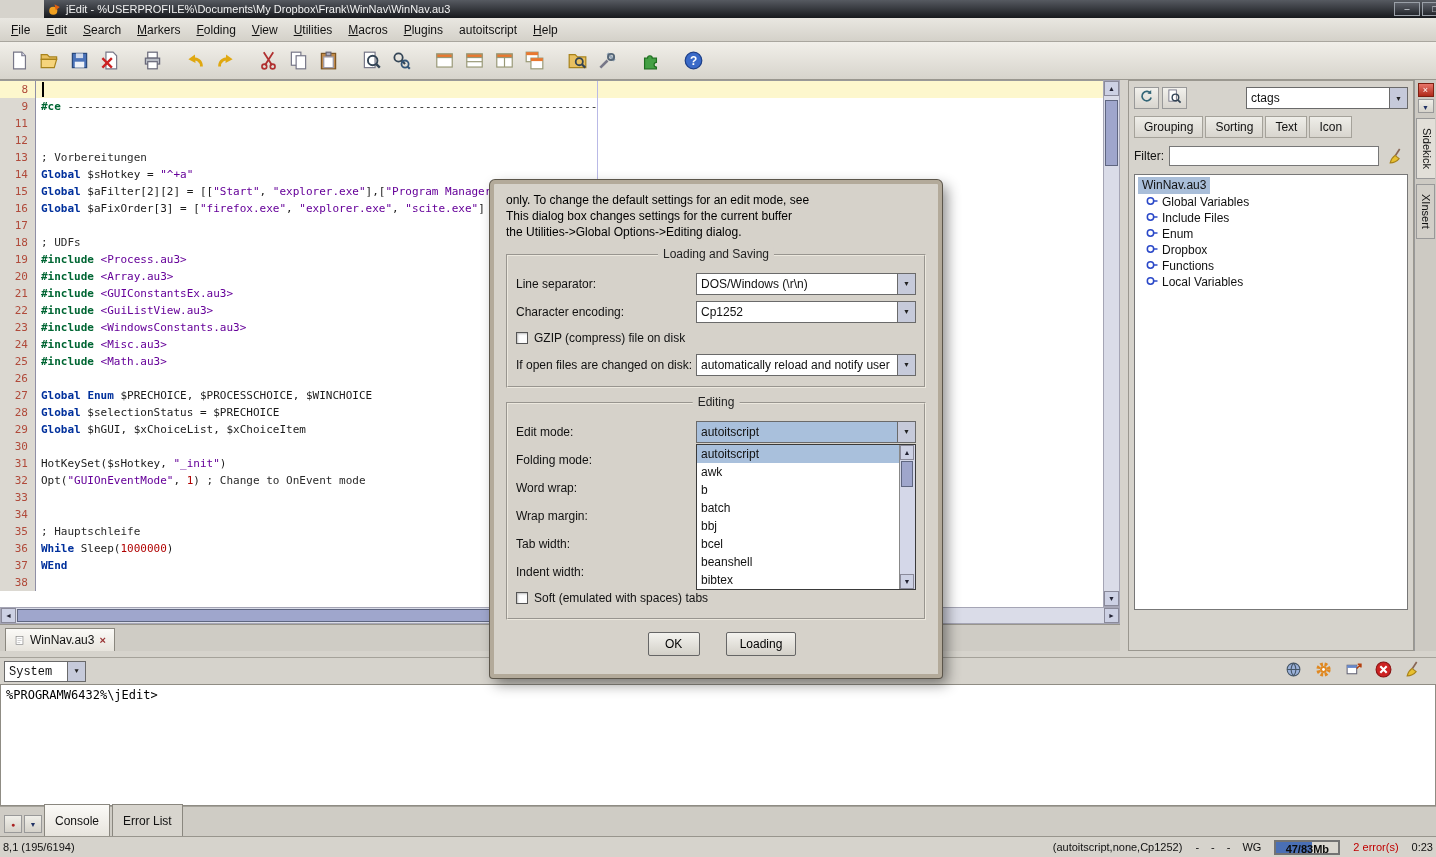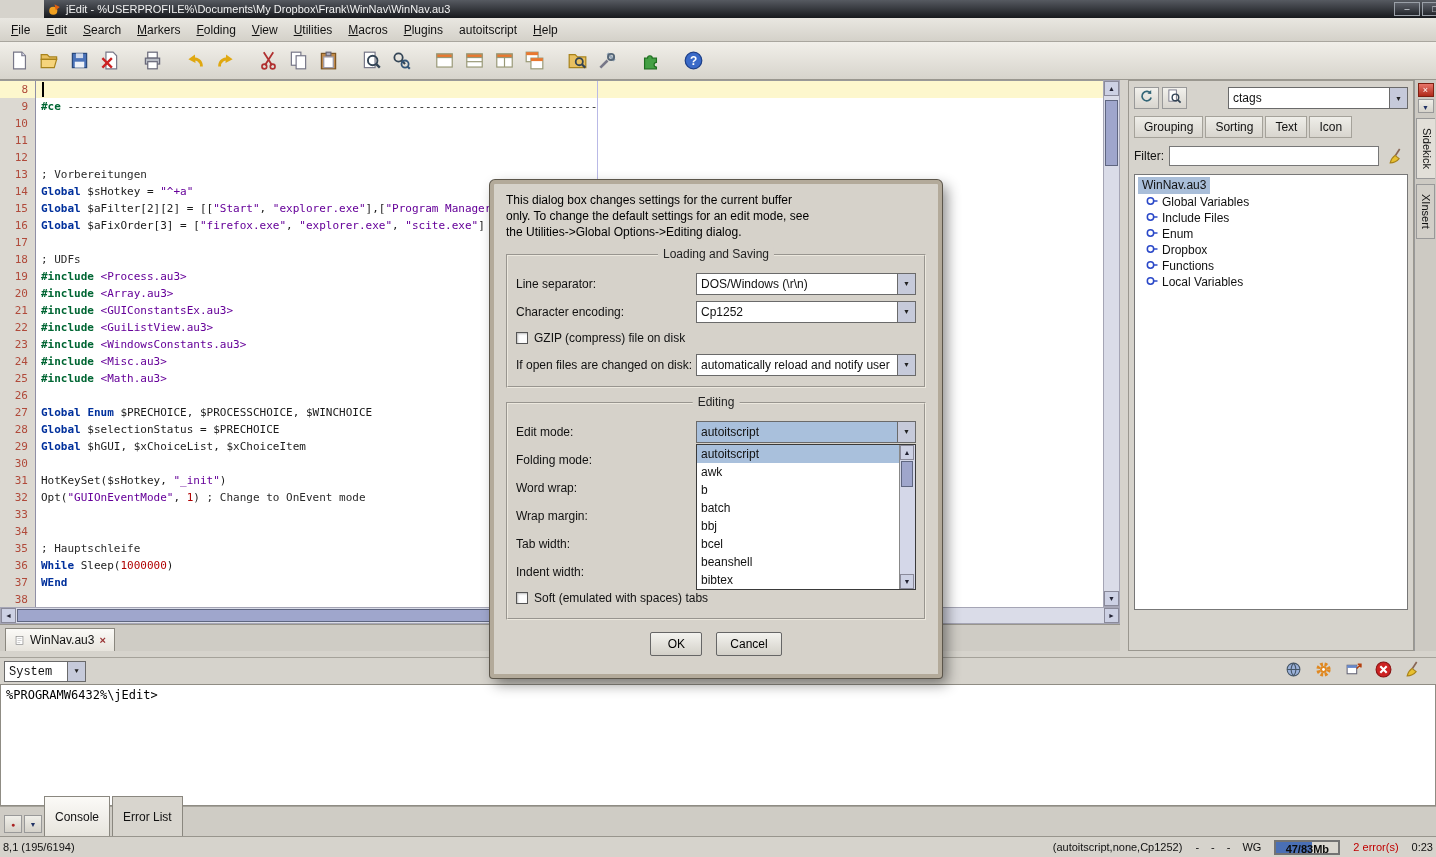--- a/index.html
+++ b/index.html
@@ -74,21 +74,21 @@
   .sk-row1{display:flex;align-items:center;gap:3px;height:26px;}
   .sk-iconbtn{width:25px;height:22px;border:1px solid #999;background:linear-gradient(#f2f1ec,#d8d5ce);
     display:flex;align-items:center;justify-content:center;}
   .sk-iconbtn svg{width:15px;height:15px;}
   .combo{display:flex;align-items:stretch;background:#fff;border:1px solid #6a6a6a;height:22px;}
   .combo .val{flex:1;font-size:12px;line-height:20px;padding:0 4px;white-space:nowrap;overflow:hidden;}
   .combo .arrow{flex:none;width:18px;background:#c6cada;border-left:1px solid #6a6a6a;
     display:flex;align-items:center;justify-content:center;}
   .combo .arrow::before{content:"▼";font-size:7px;color:#222;}
   .combo.focus .val{background:#a9c0dc;}
-  .sk-combo{margin-left:auto;width:180px;gap:28px;}
+  .sk-combo{margin-left:auto;width:162px;gap:28px;}
   .sk-row2{display:flex;gap:2px;margin-top:5px;}
   .sk-tbtn{border:1px solid #a5a29a;background:linear-gradient(#efeee9,#d8d5ce);font-size:12px;padding:3px 9px;}
   .sk-row3{display:flex;align-items:center;gap:5px;margin-top:7px;}
   .sk-filter-input{flex:1;height:20px;background:#fff;border:1px solid #777;font:12px "Liberation Sans",sans-serif;padding:0 3px;}
   .sk-broom{width:24px;height:22px;display:flex;align-items:center;justify-content:center;}
   .sk-broom svg{width:17px;height:17px;}
   .sk-tree{margin-top:7px;background:#fff;border:1px solid #777;height:436px;overflow:hidden;padding:2px 0;font-size:12px;}
   .tree-root{display:inline-block;margin-left:3px;padding:0 4px;background:#a9bed9;line-height:17px;}
   .tree-item{display:flex;align-items:center;gap:4px;height:16px;padding-left:11px;}
   .tree-item svg{width:12px;height:12px;flex:none;}
@@ -113,21 +113,21 @@
   .cbtn{width:22px;height:20px;display:flex;align-items:center;justify-content:center;}
   .cbtn svg{width:17px;height:17px;}
   .console-out{position:absolute;left:0;top:684px;width:1436px;height:122px;background:#fff;
     border:1px solid #8f8c84;font:12px "DejaVu Sans Mono",monospace;padding:3px 5px;color:#000;}
   .bdock{position:absolute;left:0;top:806px;width:1436px;height:30px;background:#cfccc5;
     display:flex;align-items:flex-end;padding:0 0 0 4px;gap:2px;border-top:1px solid #a5a29a;}
   .bd-btn{width:18px;height:18px;border:1px solid #999;background:linear-gradient(#f0efe9,#d5d2ca);
     margin-bottom:3px;display:flex;align-items:center;justify-content:center;font-size:8px;}
   .bd-dot::before{content:"●";color:#a22;font-size:7px;}
   .bd-arrow::before{content:"▼";font-size:7px;color:#236;}
-  .dtab{border:1px solid #8a877f;border-bottom:none;height:40px;padding:15px 10px;font-size:12px;
+  .dtab{border:1px solid #8a877f;border-bottom:none;height:32px;padding:15px 10px;font-size:12px;
     display:flex;align-items:center;background:#d8d5ce;}
   .dtab.active{background:linear-gradient(#fbfaf7,#e7e4dd);}
 
   
   .statusbar{position:absolute;left:0;top:836px;width:1436px;height:21px;background:#d6d3cc;
     border-top:1px solid #98958d;display:flex;align-items:center;font-size:11px;padding:0 3px;}
   .st-right{margin-left:auto;display:flex;align-items:center;gap:13px;}
   .st-flags{display:flex;gap:12px;}
   .memgauge{position:relative;width:66px;height:15px;border:2px solid #737373;background:#d9d6cf;text-align:center;overflow:hidden;font-weight:bold;}
   .memfill{position:absolute;left:0;top:0;bottom:0;background:#4a6fb5;}
@@ -158,21 +158,21 @@
     border:1px solid #3a3a3a;z-index:60;display:flex;}
   .dd-list{flex:1;}
   .dd-item{height:18px;line-height:18px;padding-left:4px;font-size:12px;white-space:nowrap;}
   .dd-item.sel{background:#a9c0dc;}
   .dd-scroll{position:relative;width:16px;background:#d4d7e8;border-left:1px solid #888;}
   .dd-scroll .up{left:0;top:0;width:14px;}
   .dd-scroll .down{left:0;bottom:0;width:14px;}
   .dd-thumb{position:absolute;left:1px;top:16px;width:12px;height:26px;background:#9fa6cc;border:1px solid #5f6680;}
   .dlg-buttons{display:flex;justify-content:center;gap:14px;margin:12px 0 0;}
   .btn{min-width:52px;text-align:center;padding:4px 13px;font-size:12px;color:#000;
-    background:linear-gradient(#f4f3ef,#d3d0c8);border:1px solid #666;border-radius:2px;}
+    background:linear-gradient(#f4f3ef,#d3d0c8);border:1px solid #666;border-radius:2px;margin-left:12px;}
 </style>
 </head>
 <body>
 
 <div class="app">
 
   <div class="titlebar">
     <span class="ticon">
         <svg viewBox="0 0 16 16">
           <circle cx="6.5" cy="9.5" r="5" fill="#f0a020"></circle>
@@ -385,24 +385,20 @@
   <div class="editor-pane">
     <div class="code-area">
       <div>
           <div class="code-line current">
             <span class="gutter-num">8</span>
             <span class="code-text"></span>
           </div>
           <div class="code-line">
             <span class="gutter-num">9</span>
             <span class="code-text"><span class="tk-dir">#ce </span><span class="tk-cmt">--------------------------------------------------------------------------------</span></span>
-          </div>
-          <div class="code-line">
-            <span class="gutter-num">10</span>
-            <span class="code-text"></span>
           </div>
           <div class="code-line">
             <span class="gutter-num">11</span>
             <span class="code-text"></span>
           </div>
           <div class="code-line">
             <span class="gutter-num">12</span>
             <span class="code-text"></span>
           </div>
           <div class="code-line">
@@ -700,22 +696,22 @@
         <span class="memtext">47/83Mb</span>
       </span>
       <span class="st-errors">2 error(s)</span>
       <span>0:23</span>
     </span>
   </div>
 
   <div class="dialog">
     <div class="dlg-body">
       <div class="dlg-intro">
+        <div>only. To change the default settings for an edit mode, see</div>
         <div>This dialog box changes settings for the current buffer</div>
-        <div>only. To change the default settings for an edit mode, see</div>
         <div>the Utilities-&gt;Global Options-&gt;Editing dialog.</div>
       </div>
 
       <div class="grp">
         <span class="grp-title">Loading and Saving</span>
         <div class="frow">
           <span class="lbl">Line separator:</span>
           <div class="combo">
             <span class="val">DOS/Windows (\r\n)</span>
             <span class="arrow"></span>
@@ -783,18 +779,18 @@
             <span class="lbl">Indent width:</span>
           </div>
         <div class="chk-row">
           <span class="chk"></span>
           <span>Soft (emulated with spaces) tabs</span>
         </div>
       </div>
 
       <div class="dlg-buttons">
         <span class="btn">OK</span>
-        <span class="btn">Cancel</span>
+        <span class="btn">Loading</span>
       </div>
     </div>
   </div>
 
 </div>
 
 </body></html>

